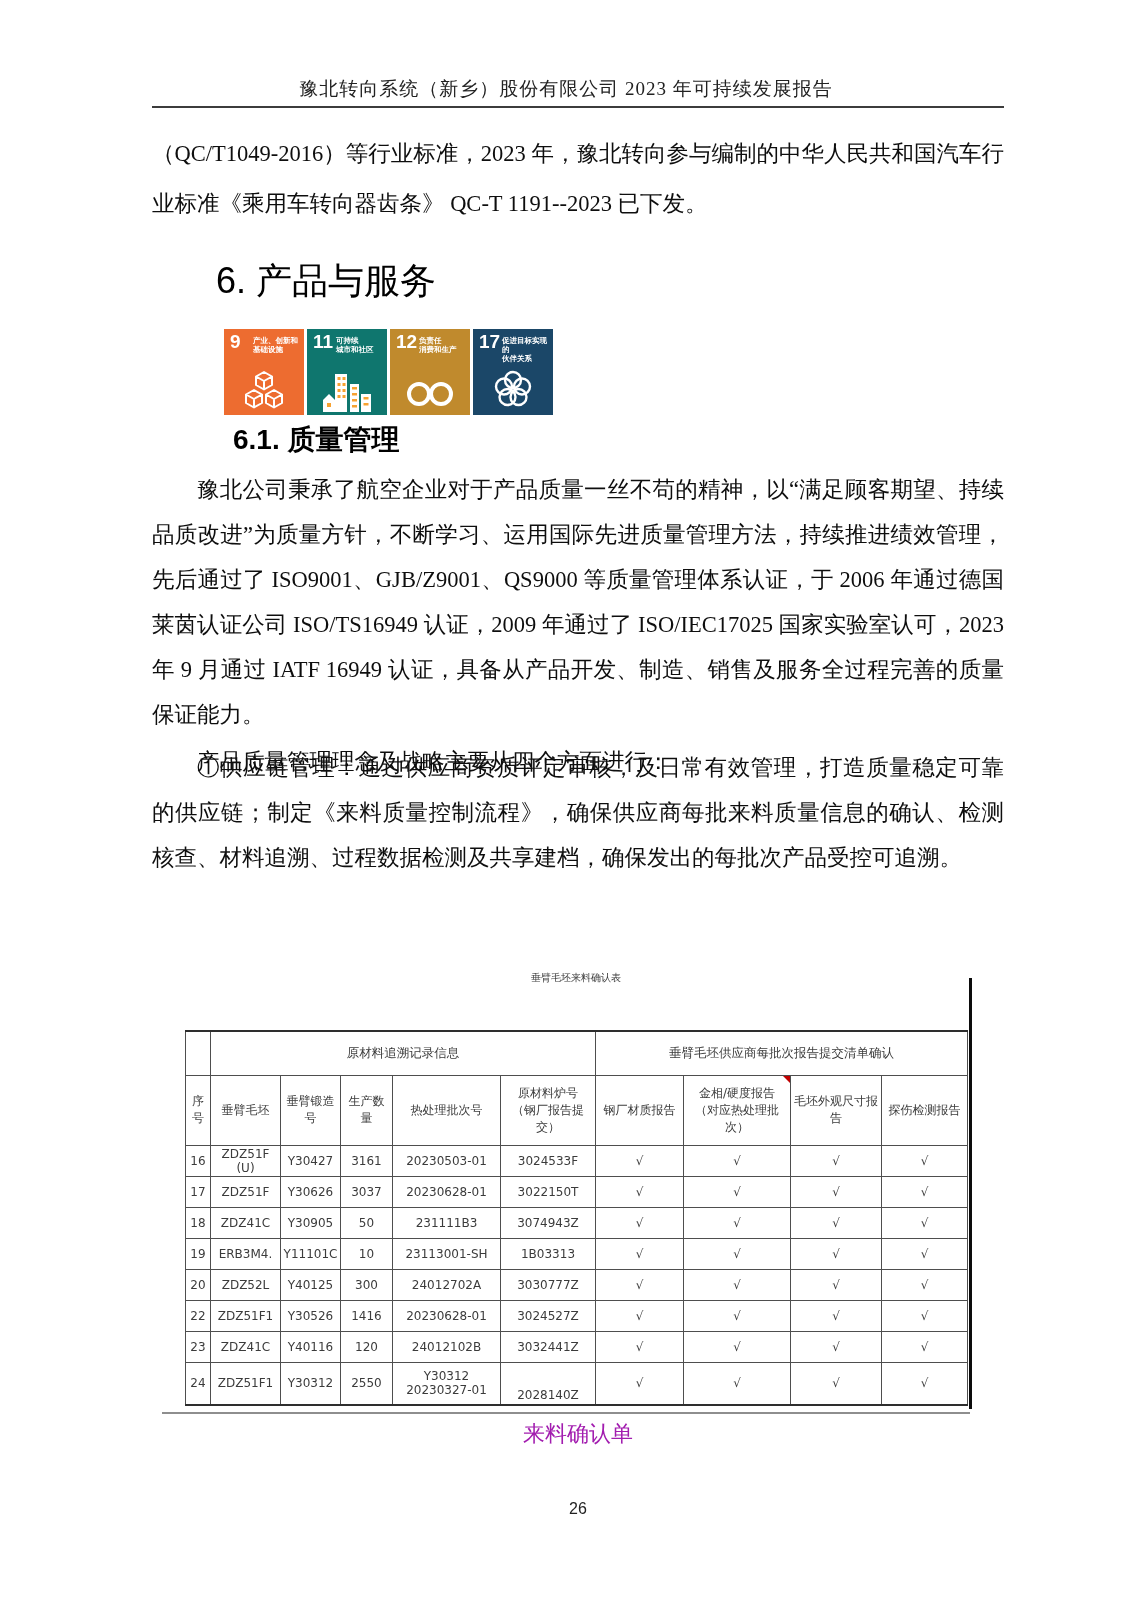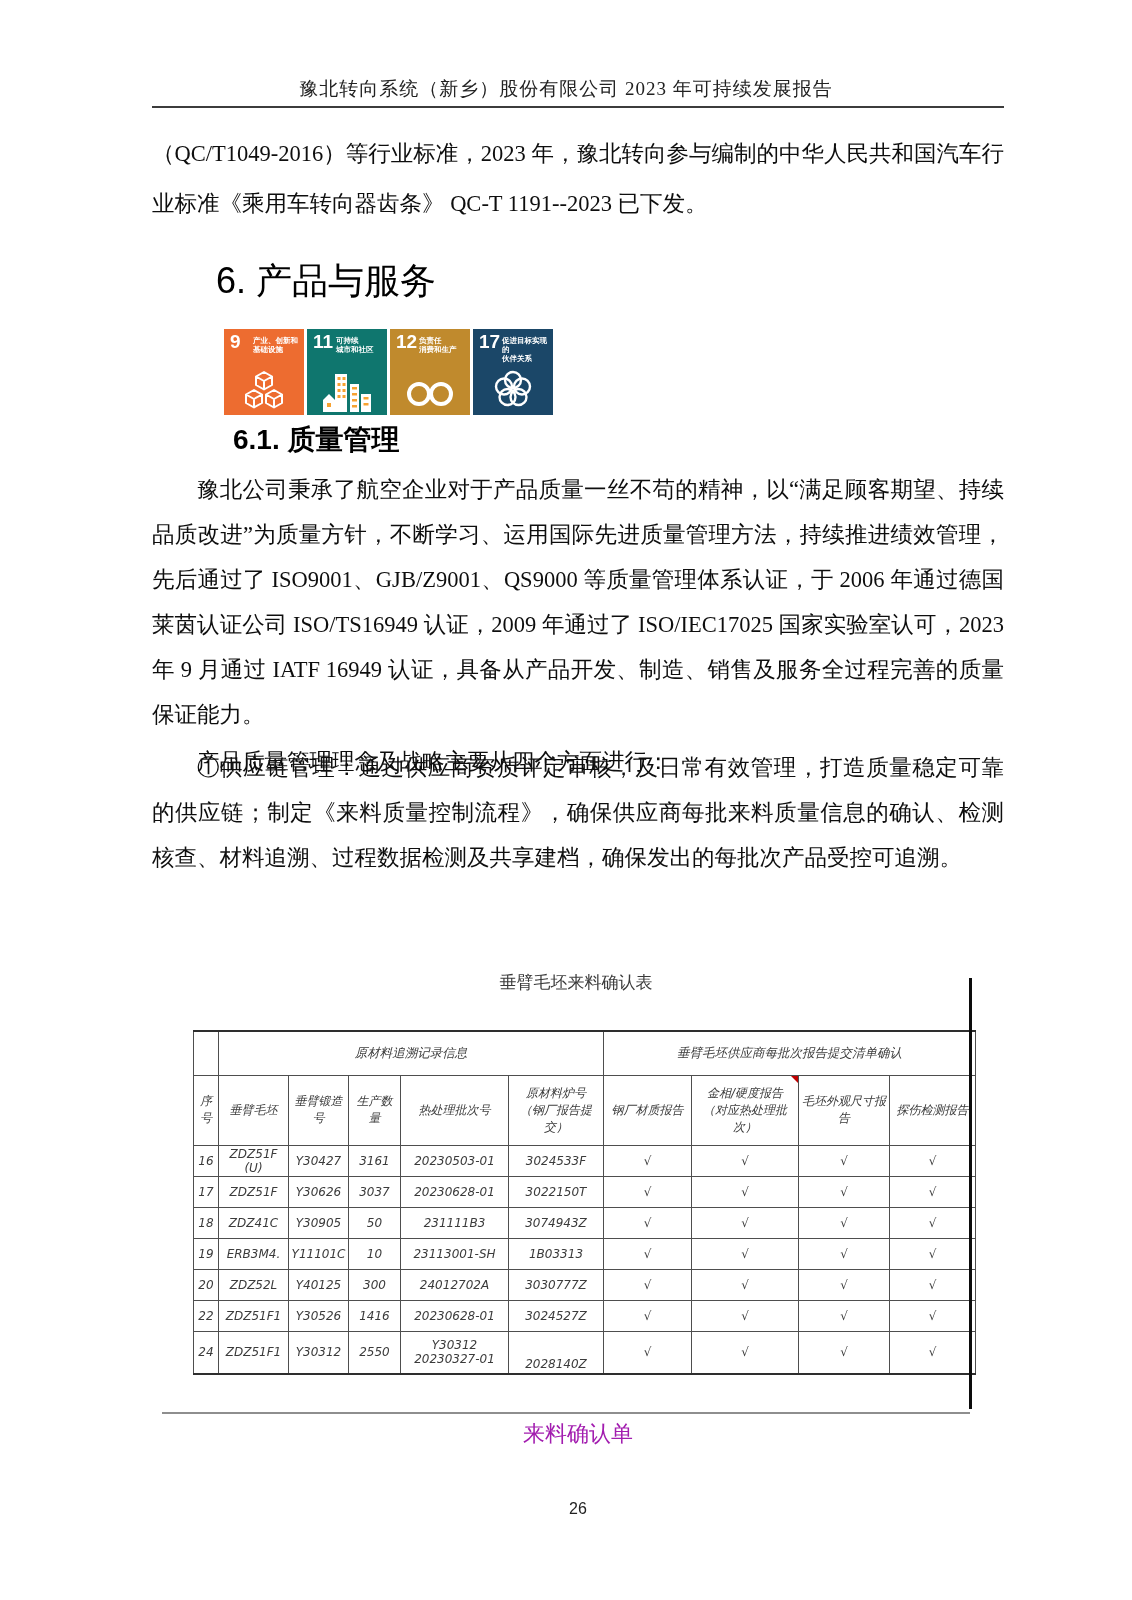--- a/index.html
+++ b/index.html
@@ -49,29 +49,28 @@
   }
   .sdg-num { position: absolute; top: 3px; left: 6px; font-size: 19px; font-weight: 700; line-height: 1; }
   .sdg-label {
     position: absolute; top: 7px; left: 29px; right: 2px;
     font-size: 7.5px; line-height: 9px; font-weight: 700; white-space: pre-line;
   }
   .sdg-art { position: absolute; left: 50%; transform: translateX(-50%); bottom: 3px; }
   
   .table-title {
     position: absolute; top: 968px; left: 173px; width: 782px;
-    text-align: center; font-size: 17px; color: #3a3a3a;
+    text-align: center; font-size: 10px; color: #3a3a3a;
     font-family: "DejaVu Sans", "Liberation Sans", sans-serif;
   }
   table.confirm {
-    position: absolute; top: 1027px; left: 181px; width: 782px;
+    position: absolute; top: 1027px; left: 173px; width: 782px;
     border-collapse: collapse; table-layout: fixed;
     font-family: "DejaVu Sans", "Liberation Sans", sans-serif;
     color: #3b3b3b;
-    font-style: italic;
   }
   table.confirm td, table.confirm th {
     border: 1px solid #4e4e4e; text-align: center; vertical-align: middle;
     font-weight: normal; font-size: 12px; padding: 1px 2px; overflow: hidden;
   }
   table.confirm { border-top: 2px solid #2e2e2e; border-bottom: 2px solid #2e2e2e; }
   tr.group-row { height: 44px; }
   tr.group-row td { font-size: 12.5px; }
   tr.head-row { height: 70px; }
   tr.data-row { height: 31px; }
@@ -287,20 +286,32 @@
           <td>ZDZ51F1</td>
           <td>Y30526</td>
           <td>1416</td>
           <td>20230628-01</td>
           <td>3024527Z</td>
           <td>√</td>
           <td>√</td>
           <td>√</td>
           <td>√</td>
     </tr>
+    <tr class="data-row">
+      <td>23</td>
+          <td>ZDZ41C</td>
+          <td>Y40116</td>
+          <td>120</td>
+          <td>24012102B</td>
+          <td>3032441Z</td>
+          <td>√</td>
+          <td>√</td>
+          <td>√</td>
+          <td>√</td>
+    </tr>
     <tr class="data-row-tall">
       <td>24</td>
           <td>ZDZ51F1</td>
           <td>Y30312</td>
           <td>2550</td>
           <td class="pre-line">Y30312
 20230327-01</td>
           <td class="valign-bottom">2028140Z</td>
           <td>√</td>
           <td>√</td>

